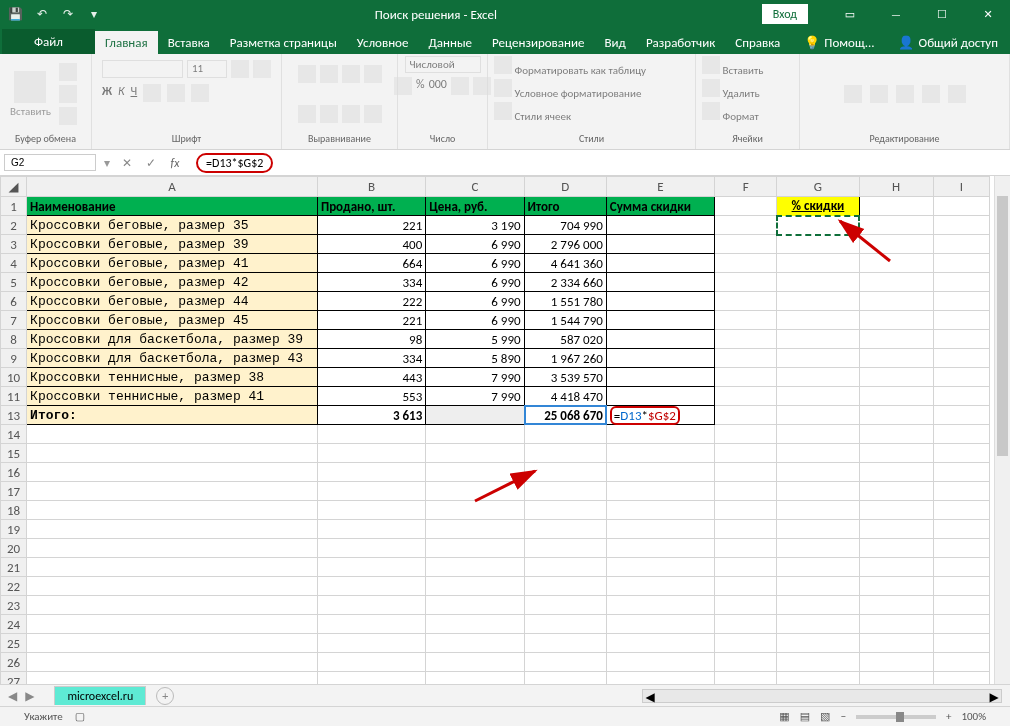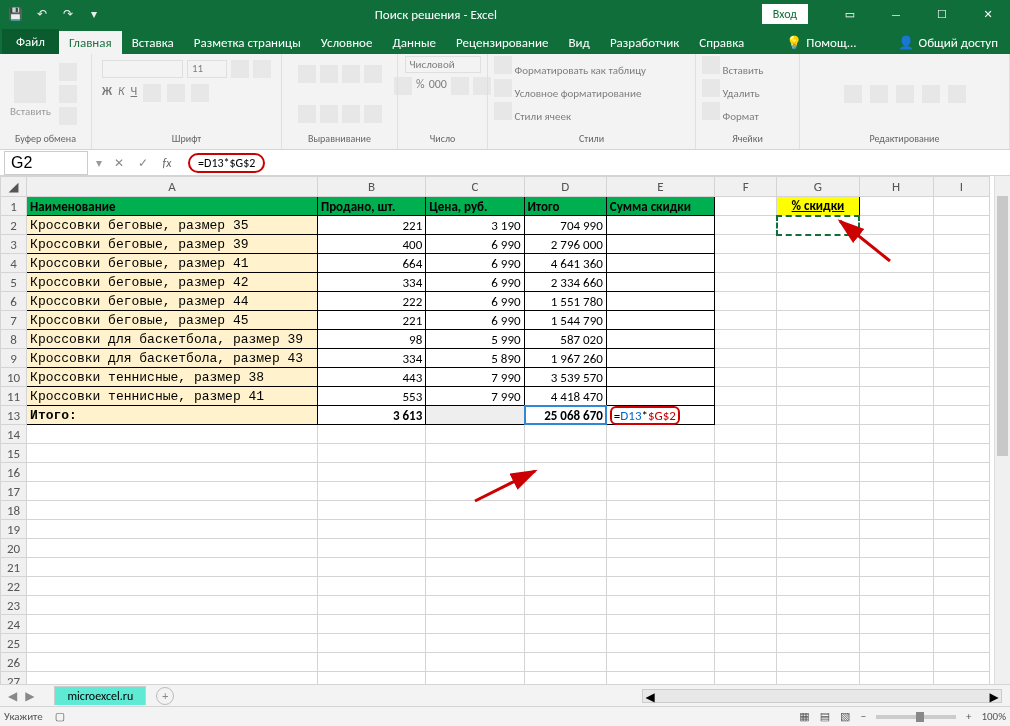--- a/index.html
+++ b/index.html
@@ -6,32 +6,32 @@
 body { font-family: 'Segoe UI', Calibri, sans-serif; font-size: 12px; background: #fff; overflow: hidden; width: 1010px; height: 726px; position: relative; }
 .titlebar { background: #0f6e3a; height: 28px; display: flex; align-items: center; color: #fff; }
 .qat { display: flex; gap: 6px; padding: 0 6px; align-items: center; }
 .qat .ic { width: 20px; height: 20px; display: flex; align-items: center; justify-content: center; opacity: .9; }
 .title { flex: 1; text-align: center; font-size: 13px; }
 .winctrl { display: flex; gap: 2px; align-items: center; }
 .winctrl .btn { width: 44px; height: 24px; display: flex; align-items: center; justify-content: center; color: #fff; font-size: 11px; }
 .login-btn { background: #fff; color: #0f6e3a; padding: 2px 10px; margin-right: 20px; font-size: 12px; border: 1px solid #fff;}
 .menubar { background: #0f6e3a; height: 26px; display: flex; align-items: flex-end; padding: 0 2px; }
 .tab { padding: 4px 10px; color: #fff; font-size: 13px; cursor: pointer; }
-.tab.file { background: #0a5c2e; padding: 5px 14px; }
+.tab.file { background: #0a5c2e; padding: 5px 32px; }
 .tab.active { background: #f3f3f3; color: #217346; }
 .tab.help { display: flex; align-items: center; gap: 4px; margin-left: auto; }
 .ribbon { background: #f3f3f3; border-bottom: 1px solid #d4d4d4; height: 96px; display: flex; }
 .rgroup { border-right: 1px solid #e0e0e0; padding: 2px 6px; display: flex; flex-direction: column; position: relative; }
 .rgroup .label { font-size: 10px; color: #666; text-align: center; padding-bottom: 2px; margin-top: auto; }
 .rbody { flex: 1; display: flex; align-items: center; gap: 4px; opacity: .5; }
 .rbtn { display: flex; flex-direction: column; align-items: center; padding: 2px 4px; font-size: 11px; color: #444; }
 .rbtn .bigic { width: 32px; height: 32px; background: #ddd; margin-bottom: 2px; }
 .smic { width: 18px; height: 18px; background: #ddd; display: inline-block; }
 .namebox-row { background: #fff; border-bottom: 1px solid #d4d4d4; height: 26px; display: flex; align-items: center; padding: 0 4px; gap: 8px; }
-.namebox { width: 84px; border: 1px solid #ccc; padding: 2px 6px; font-size: 16px; background: #fff; }
+.namebox { width: 92px; border: 1px solid #ccc; padding: 2px 6px; font-size: 10px; background: #fff; }
 .fxbtns { display: flex; gap: 6px; color: #888; }
 .fxbtns span { width: 18px; text-align: center; }
 .fx-label { font-style: italic; color: #666; }
 .formula-input { flex: 1; padding: 2px 4px; font-size: 12px; }
 .formula-highlight { border: 2px solid #cc0000; border-radius: 12px; padding: 1px 8px; display: inline-block; }
 .grid-wrap { position: relative; height: 538px; overflow: hidden; background: #fff; }
 .grid { border-collapse: collapse; width: 990px; }
 .grid th, .grid td { border: 1px solid #d4d4d4; font-size: 13px; height: 19px; }
 .colhdr th { background: #f0f0f0; color: #555; font-weight: normal; text-align: center; height: 20px; }
 .rowhdr { background: #f0f0f0; color: #555; text-align: center; width: 26px; font-weight: normal; }
@@ -45,21 +45,21 @@
 .marching { border: 2px dashed #0f6e3a !important; background: #fff !important; }
 .d13-sel { position: relative; }
 .d13-sel::after { content:''; position:absolute; inset:-1px; border: 2px solid #3286d6; pointer-events:none; }
 .e13-edit { border: 2px solid #cc0000 !important; border-radius: 6px; padding: 0 2px; }
 .formula-colored .p1 { color: #0066cc; }
 .formula-colored .p2 { color: #c00000; }
 .sheettabs { position: absolute; bottom: 20px; left: 0; right: 0; height: 22px; background: #f3f3f3; border-top: 1px solid #d4d4d4; display: flex; align-items: center; padding: 0 8px; font-size: 12px; }
 .sheettabs .nav { display: flex; gap: 8px; color: #888; margin-right: 20px; }
 .sheettab { background: #5eead4; border: 1px solid #ccc; border-bottom: none; padding: 2px 12px; font-size: 12px; }
 .addsheet { margin-left: 10px; width: 18px; height: 18px; border: 1px solid #bbb; border-radius: 50%; text-align: center; line-height: 16px; color: #888; }
-.statusbar { position: absolute; bottom: 0; left: 0; right: 0; height: 20px; background: #f3f3f3; border-top: 1px solid #d4d4d4; display: flex; align-items: center; padding: 0 4px; font-size: 11px; color: #555; }
+.statusbar { position: absolute; bottom: 0; left: 0; right: 0; height: 20px; background: #f3f3f3; border-top: 1px solid #d4d4d4; display: flex; align-items: center; padding: 0 24px; font-size: 11px; color: #555; }
 .statusbar .right { margin-left: auto; display: flex; align-items: center; gap: 10px; }
 .zoom-slider { width: 80px; height: 4px; background: #ccc; position: relative; }
 .zoom-slider::after { content:''; position:absolute; left: 50%; top: -3px; width: 8px; height: 10px; background: #888; }
 .arrow { position: absolute; pointer-events: none; }
 .colhdr .wA{width:290px}.colhdr .wB{width:108px}.colhdr .wC{width:98px}.colhdr .wD{width:82px}.colhdr .wE{width:108px}.colhdr .wF{width:62px}.colhdr .wG{width:82px}.colhdr .wH{width:74px}.colhdr .wI{width:56px}
 .vscroll { position: absolute; right: 0; top: 0; width: 16px; height: 100%; background: #f0f0f0; border-left: 1px solid #ddd; }
 .vscroll .thumb { position: absolute; top: 20px; left: 2px; right: 2px; height: 260px; background: #c8c8c8; }
 </style>
 </head>
 <body>

